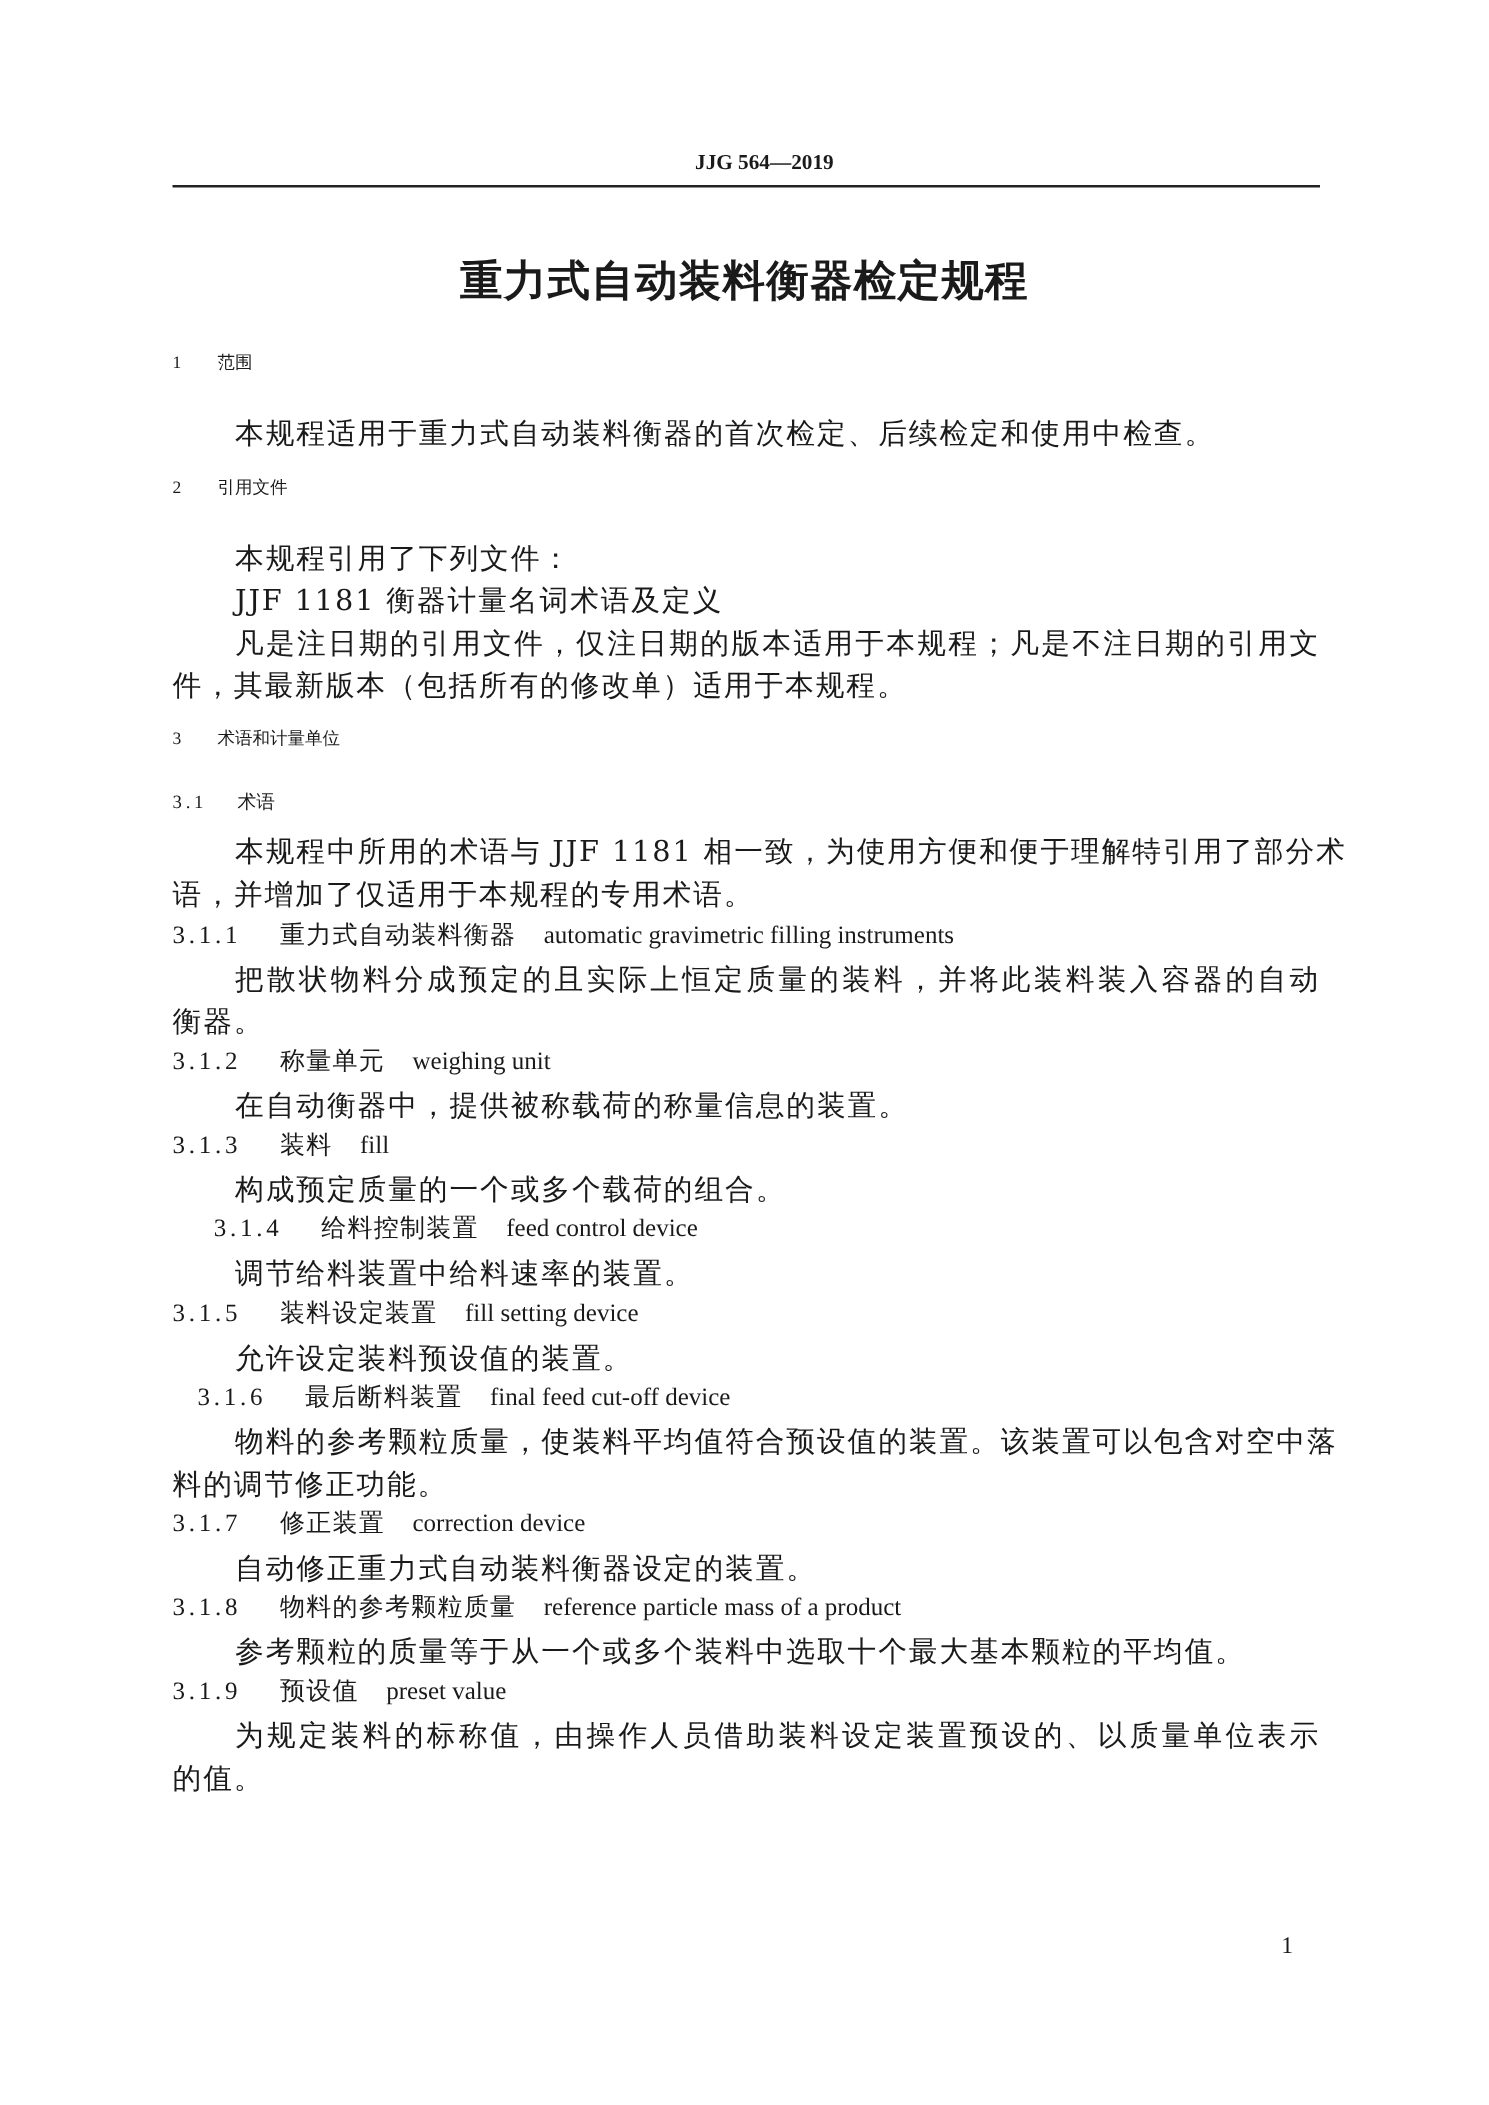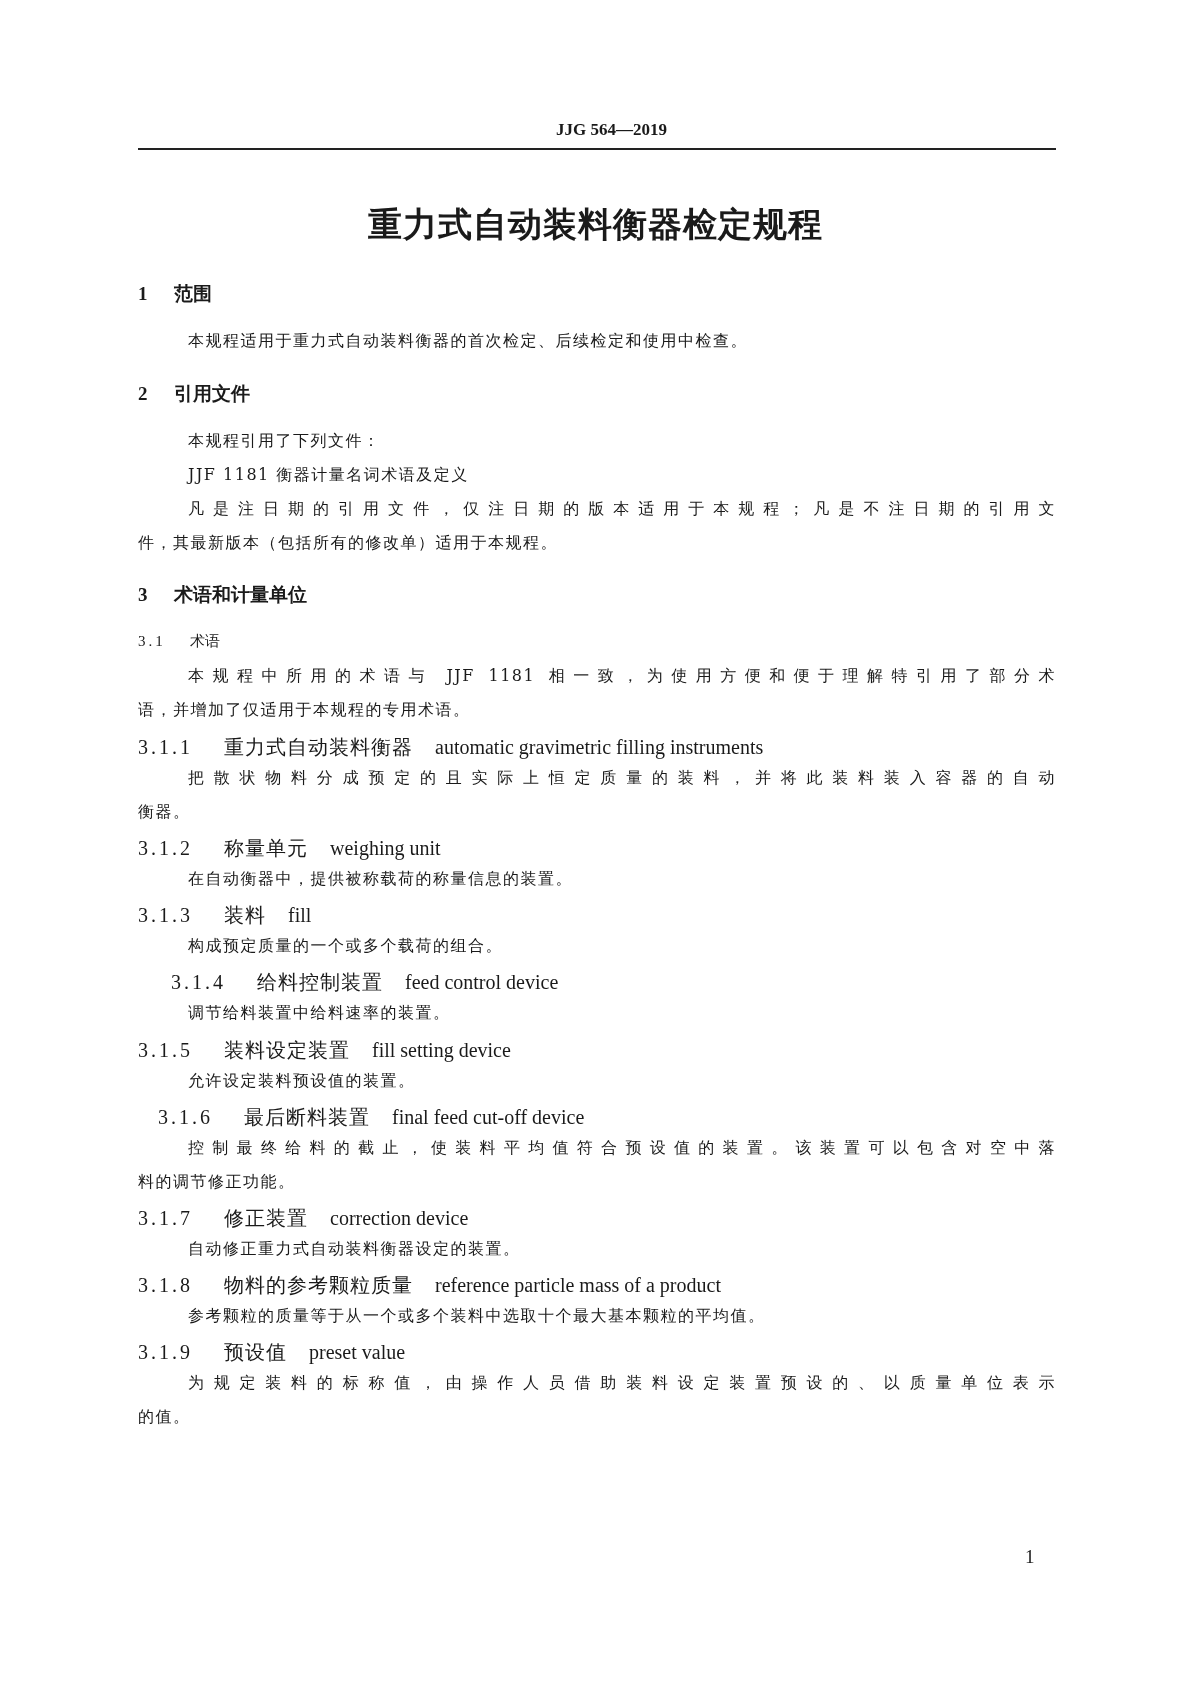--- a/index.html
+++ b/index.html
@@ -4,23 +4,23 @@
   <style>
     html, body { margin: 0; padding: 0; background: #ffffff; }
     body { width: 1191px; height: 1684px; position: relative; overflow: hidden;
            font-family: "DejaVu Serif", "Liberation Serif", serif; color: #1a1a1a; }
     .abs { position: absolute; white-space: nowrap; }
     .header-code { left: 0; width: 1191px; top: 120px; text-align: center;
                    font-family: "Liberation Serif", serif; font-weight: bold; font-size: 17px; padding-left: 16px; }
     .header-rule { left: 138px; top: 148px; width: 918px; height: 2px; background: #222; }
     .doc-title { left: 0; width: 1191px; top: 202px; text-align: center;
                  font-family: "DejaVu Sans", sans-serif; font-weight: bold; font-size: 34px; letter-spacing: 1px; }
-    .sec-head { font-family: "DejaVu Sans", sans-serif; font-weight: bold; font-size: 19px; }
+    .sec-head { font-family: "DejaVu Sans", sans-serif; font-weight: normal; font-size: 14px; }
     .sec-head .num { font-family: "Liberation Serif", serif; display: inline-block; width: 36px; }
-    .p { font-size: 16px; letter-spacing: 1.5px; }
+    .p { font-size: 23px; letter-spacing: 1.5px; }
     .p.indent { left: 188px; }
     .p.cont { left: 138px; }
     .p.just { width: 918px; text-align-last: justify; text-align: justify; }
     .p.just.indent { width: 868px; }
     .term { left: 138px; font-size: 20px; }
     .term .tnum { display: inline-block; width: 86px; letter-spacing: 3px;
                   font-family: "Liberation Serif", serif; }
     .term .tzh { letter-spacing: 1px; }
     .term .ten { margin-left: 22px; font-family: "Liberation Serif", serif; font-size: 20px; }
     .sub-head { left: 138px; font-size: 15px; }
@@ -78,21 +78,21 @@
 <div class="abs p indent" style="top:1003px;">调节给料装置中给料速率的装置。</div>
 
 <div class="abs term" style="top:1037px;">
   <span class="tnum">3.1.5</span><span class="tzh">装料设定装置</span><span class="ten">fill setting device</span>
 </div>
 <div class="abs p indent" style="top:1071px;">允许设定装料预设值的装置。</div>
 
 <div class="abs term" style="top:1104px;margin-left:20px;">
   <span class="tnum">3.1.6</span><span class="tzh">最后断料装置</span><span class="ten">final feed cut-off device</span>
 </div>
-<div class="abs p indent just" style="top:1138px;">控制最终给料的截止，使装料平均值符合预设值的装置。该装置可以包含对空中落</div>
+<div class="abs p indent just" style="top:1138px;">物料的参考颗粒质量，使装料平均值符合预设值的装置。该装置可以包含对空中落</div>
 <div class="abs p cont" style="top:1172px;">料的调节修正功能。</div>
 
 <div class="abs term" style="top:1205px;">
   <span class="tnum">3.1.7</span><span class="tzh">修正装置</span><span class="ten">correction device</span>
 </div>
 <div class="abs p indent" style="top:1239px;">自动修正重力式自动装料衡器设定的装置。</div>
 
 <div class="abs term" style="top:1272px;">
   <span class="tnum">3.1.8</span><span class="tzh">物料的参考颗粒质量</span><span class="ten">reference particle mass of a product</span>
 </div>

